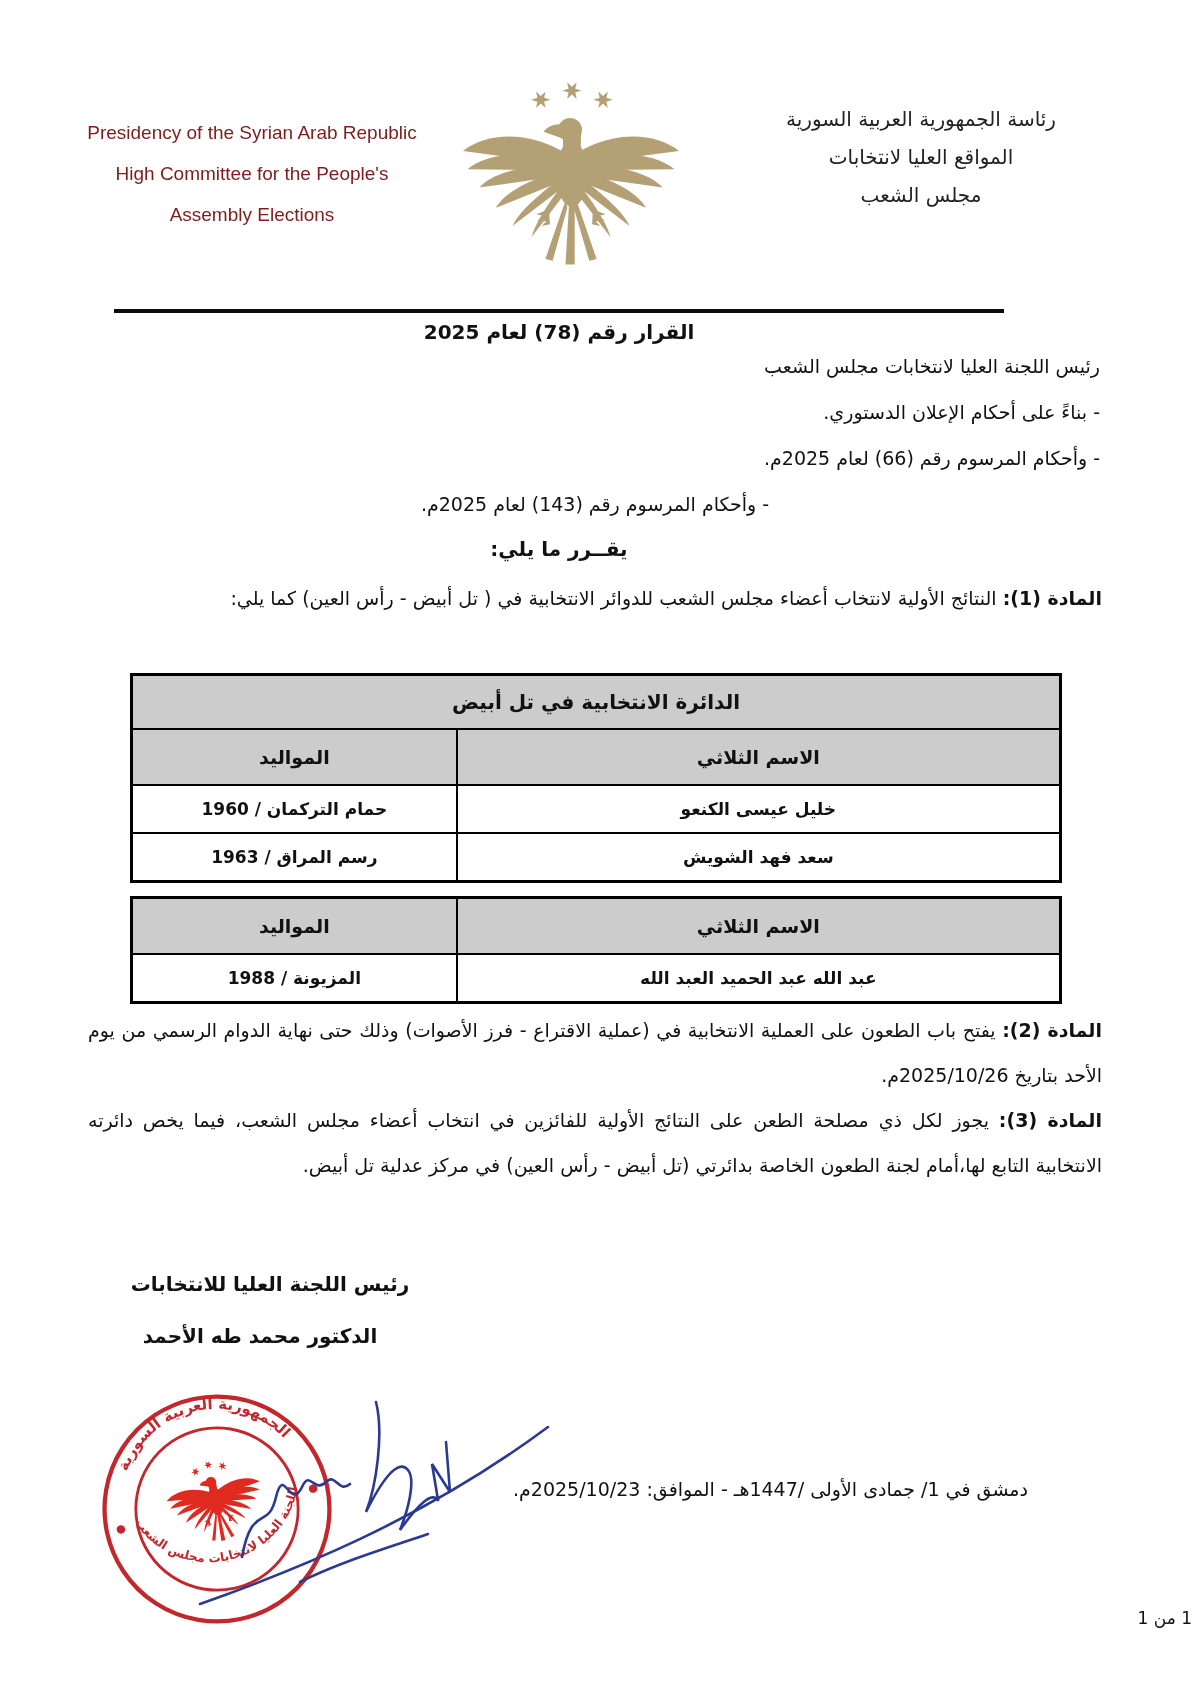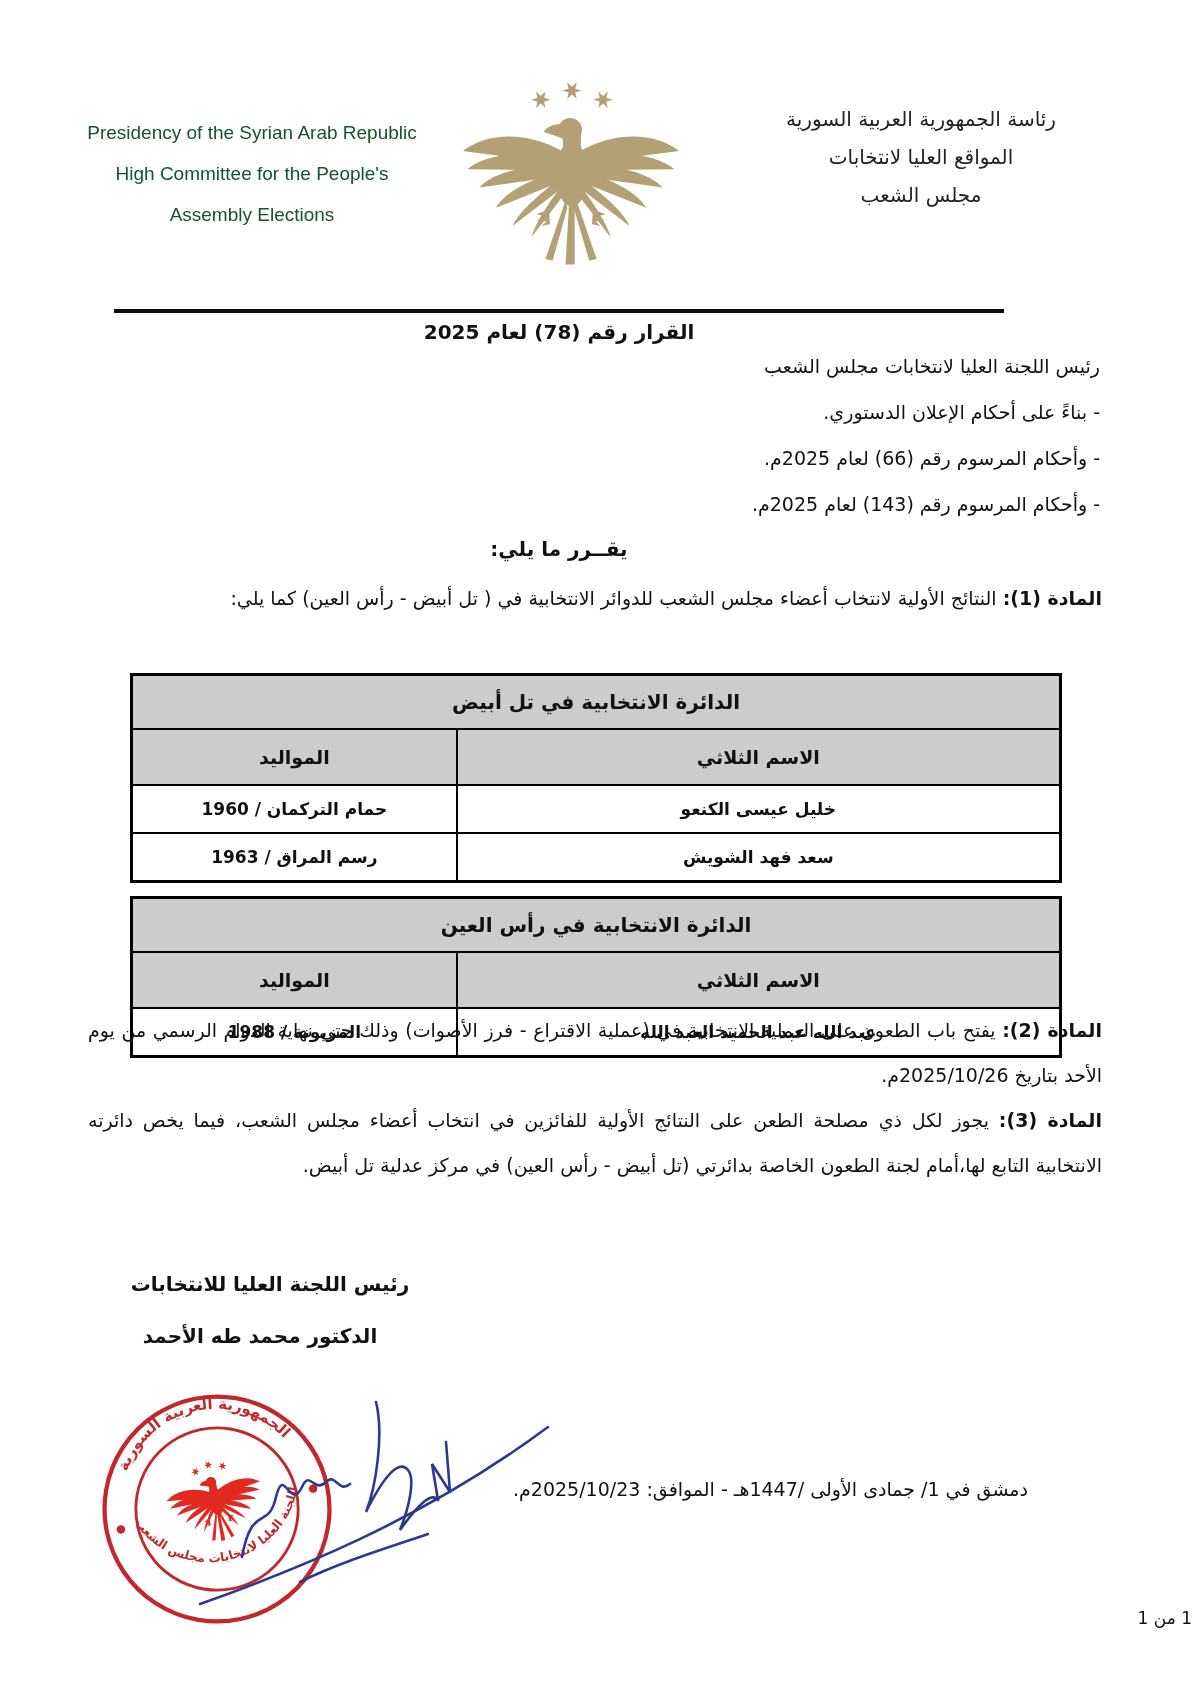--- a/index.html
+++ b/index.html
@@ -6,38 +6,38 @@
   .page{
     position:relative;width:1192px;height:1684px;background:#ffffff;
     margin:0 auto;overflow:hidden;color:#111;
     font-family:"DejaVu Sans","Liberation Sans",sans-serif;
   }
   .abs{position:absolute;}
   
   .en-header{
     left:68px;top:112px;width:368px;text-align:center;
     font-family:"Liberation Sans","DejaVu Sans",sans-serif;
-    font-size:19px;line-height:41px;color:#14532d;
+    font-size:19px;line-height:41px;color:#7f1d1d;
   }
   .ar-header{
     right:116px;top:100px;width:310px;text-align:center;direction:rtl;
     font-size:20px;line-height:38px;color:#222;
   }
   .emblem{left:452px;top:68px;width:238px;height:220px;}
   .divider{left:114px;top:309px;width:890px;height:4px;background:#0c0c0c;}
   
   .title{
     left:114px;top:320px;width:890px;text-align:center;direction:rtl;
     font-size:20px;font-weight:bold;
   }
   .rtl-line{right:92px;left:90px;direction:rtl;text-align:right;font-size:19px;}
   .issuer{top:355px;}
   .b1{top:401px;}
   .b2{top:447px;}
-  .b3{top:493px;}
+  .b3{top:493px;text-align:center;}
   .decides{left:114px;top:537px;width:890px;text-align:center;direction:rtl;
     font-size:20px;font-weight:bold;}
   .article{right:90px;left:88px;direction:rtl;text-align:justify;
     font-size:19px;line-height:45px;}
   .article b{font-weight:bold;}
   .art1{top:576px;}
   .art2{top:1008px;}
   .art3{top:1098px;}
   .art4{top:1188px;}
   
@@ -157,23 +157,20 @@
     </tr>
     <tr>
       <td class="tbl-cell">سعد فهد الشويش</td>
       <td class="tbl-cell">رسم المراق / 1963</td>
     </tr>
   </tbody>
     </table>
 
   <table class="rtable t2">
     <tbody>
-        <tr>
-      <td class="tbl-title" colspan="2">الدائرة الانتخابية في رأس العين</td>
-    </tr>
     <tr>
       <td class="tbl-head col-name">الاسم الثلاثي</td>
       <td class="tbl-head col-birth">المواليد</td>
     </tr>
     <tr>
       <td class="tbl-cell">عبد الله عبد الحميد العبد الله</td>
       <td class="tbl-cell">المزيونة / 1988</td>
     </tr>
   </tbody>
     </table>

